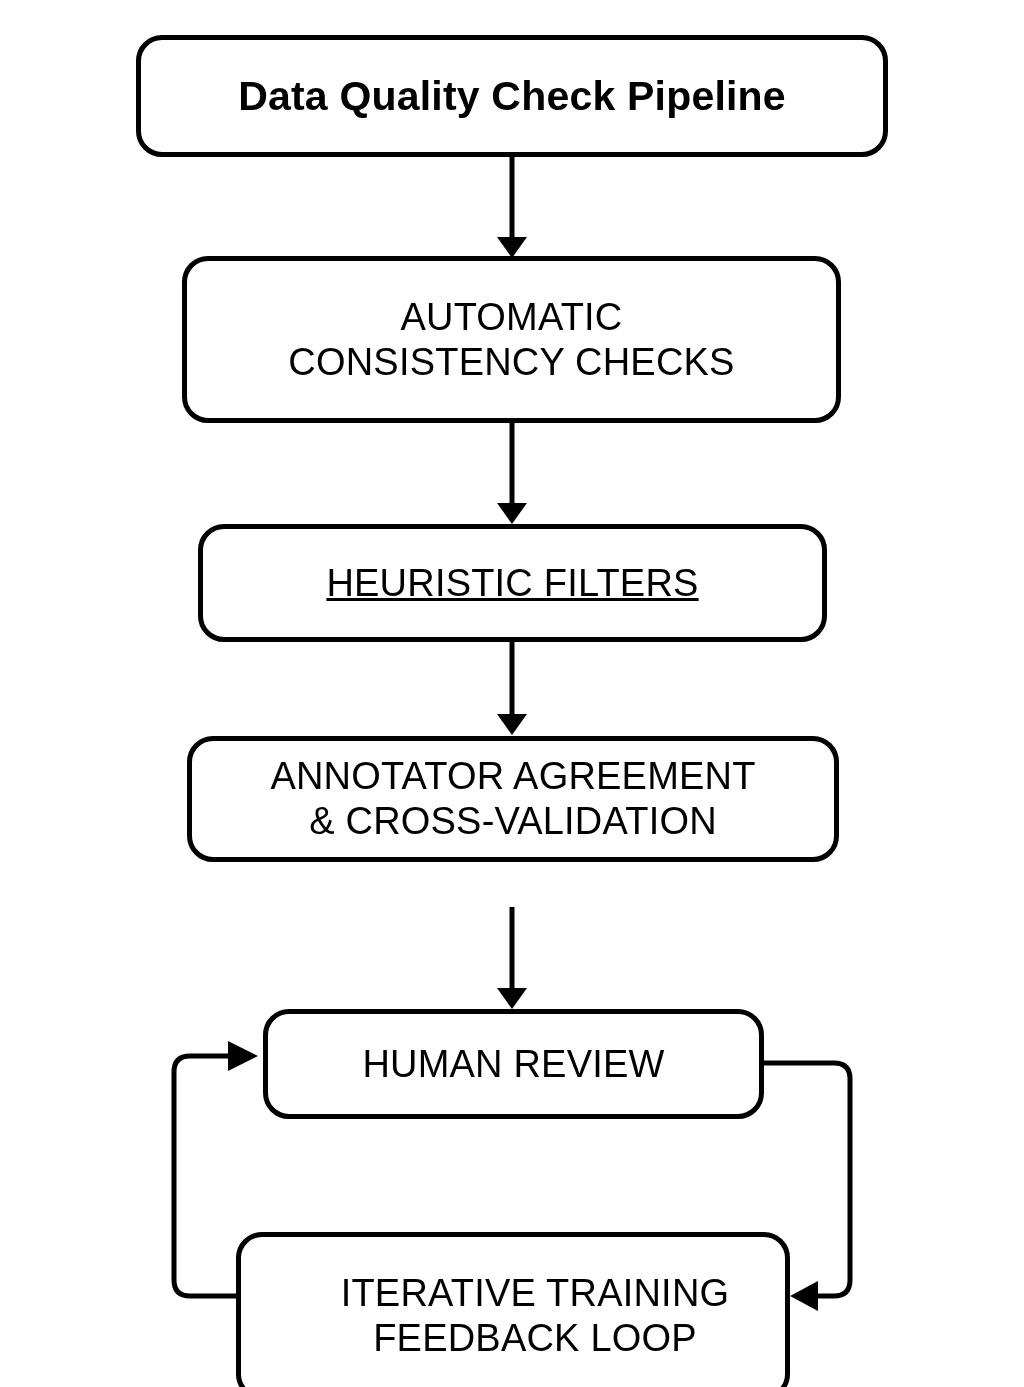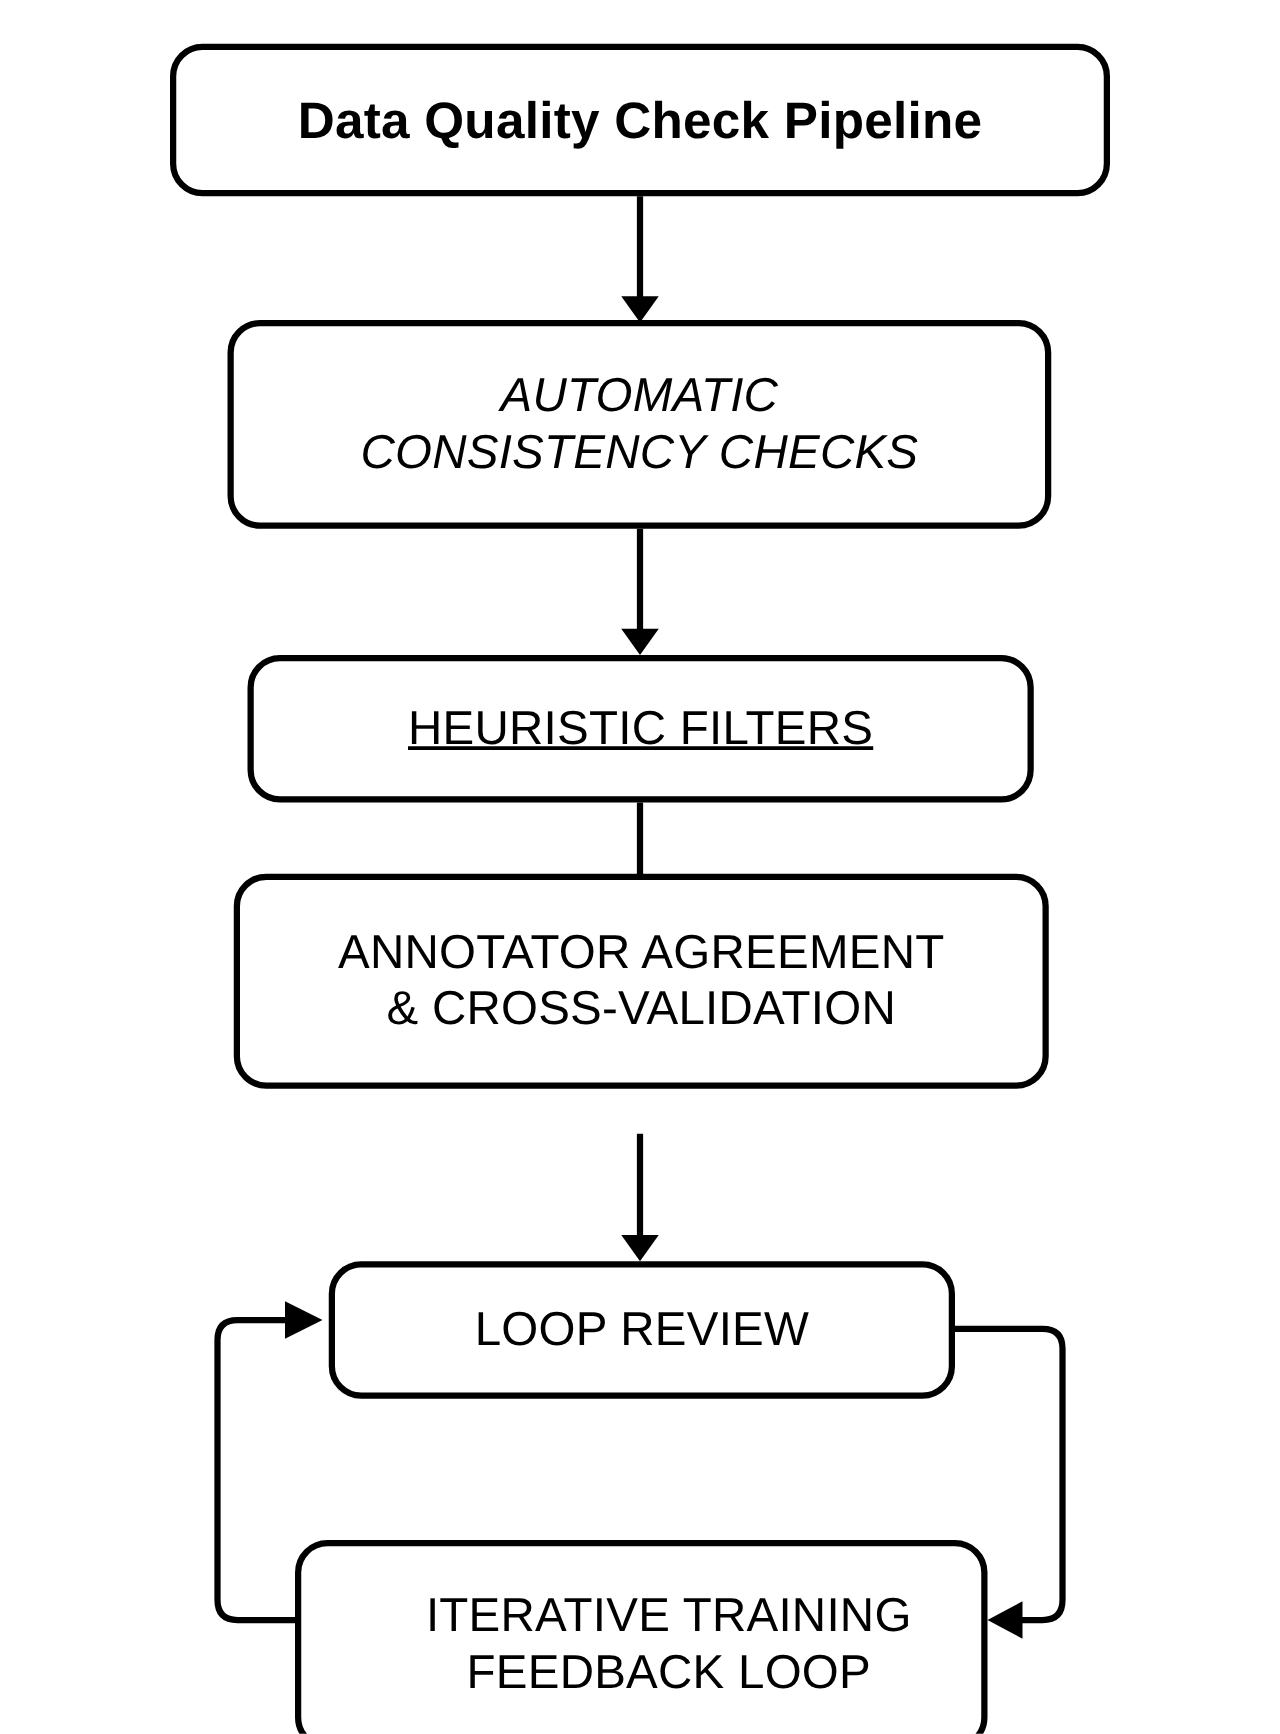--- a/index.html
+++ b/index.html
@@ -62,38 +62,37 @@
   
   #node-automatic-consistency-checks {
     left: 182px;
     top: 256px;
     width: 659px;
     height: 167px;
   }
   #node-automatic-consistency-checks .node-label {
     font-size: 38px;
     font-weight: 400;
-    font-style: italic;
   }
   #node-heuristic-filters {
     left: 198px;
     top: 524px;
     width: 629px;
     height: 118px;
   }
   #node-heuristic-filters .node-label {
     font-size: 38px;
     font-weight: 400;
     text-decoration: underline;
   }
   #node-annotator-agreement {
     left: 187px;
-    top: 699px;
+    top: 736px;
     width: 652px;
-    height: 172px;
+    height: 126px;
   }
   #node-annotator-agreement .node-label {
     font-size: 38px;
     font-weight: 400;
   }
   #node-human-review {
     left: 263px;
     top: 1009px;
     width: 501px;
     height: 110px;
@@ -173,21 +172,21 @@
   <div class="node" id="node-heuristic-filters">
     <span class="node-label">HEURISTIC FILTERS</span>
   </div>
 
   <div class="node" id="node-annotator-agreement">
     <span class="node-label">ANNOTATOR AGREEMENT
 &amp; CROSS-VALIDATION</span>
   </div>
 
   <div class="node" id="node-human-review">
-    <span class="node-label">LOOP REVIEW</span>
+    <span class="node-label">HUMAN REVIEW</span>
   </div>
 
   <div class="node" id="node-iterative-training-feedback-loop">
     <span class="node-label">ITERATIVE TRAINING
 FEEDBACK LOOP</span>
   </div>
 
 </div>
 
 </body></html>

